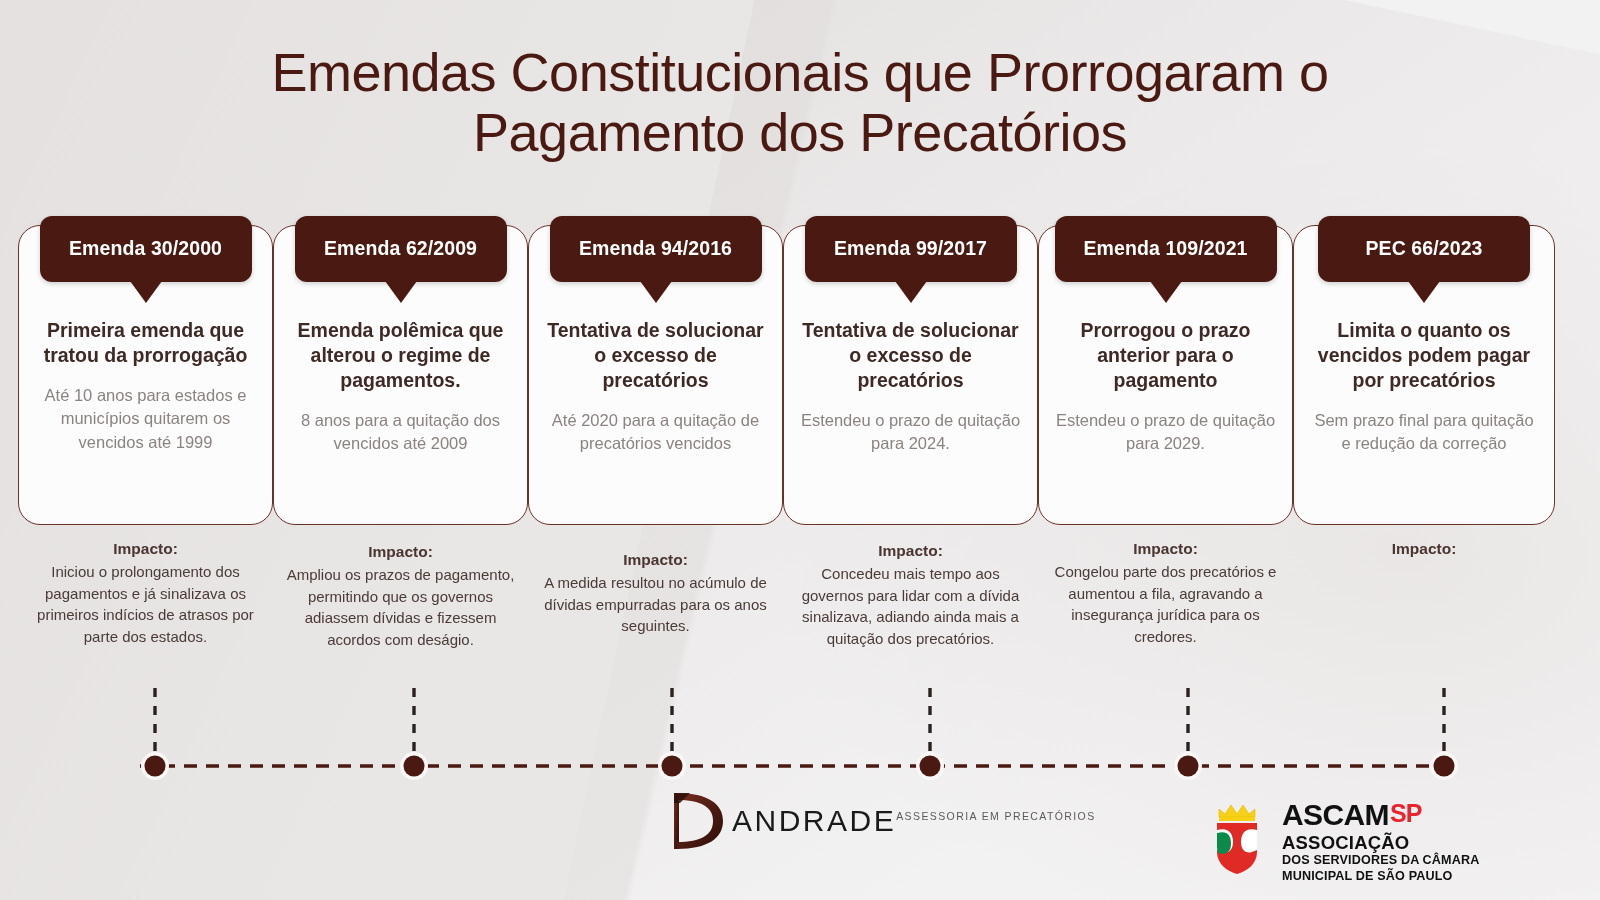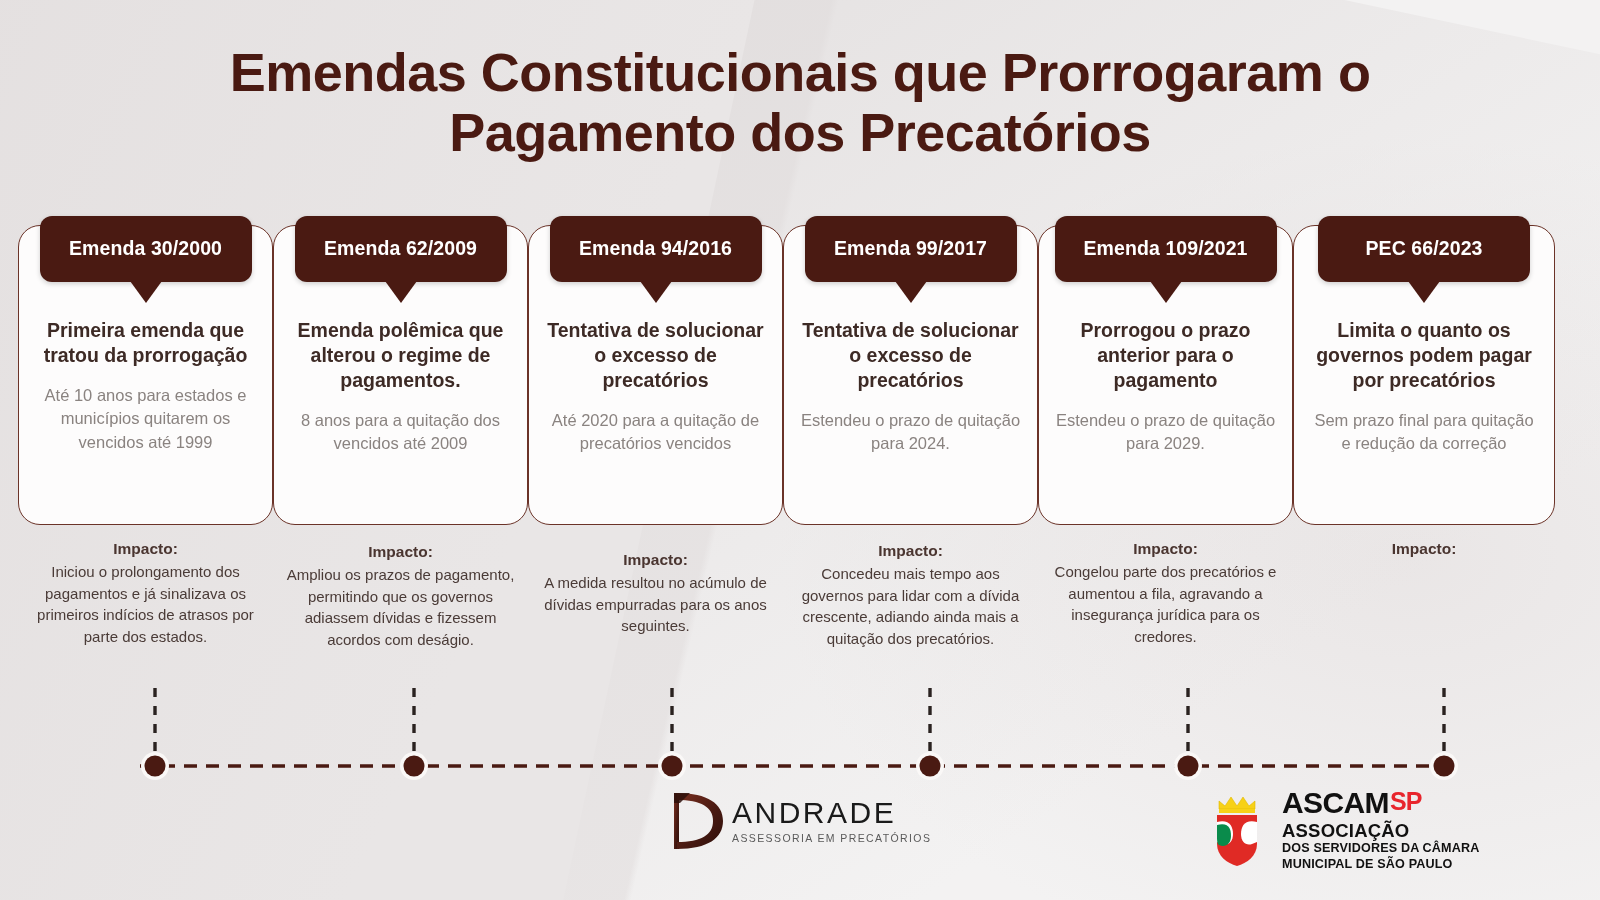--- a/index.html
+++ b/index.html
@@ -37,21 +37,21 @@
 
   .stage { position:relative; z-index:2; width:1600px; height:900px; }
 
   
   .title {
     position:absolute;
     left:0; right:0; top:42px;
     text-align:center;
     color:#4A1A12;
     font-size:54px;
-    font-weight:bold;
+    font-weight:normal;
     line-height:1.12;
     letter-spacing:-0.5px;
     padding:0 120px;
   }
   .title .l2 { display:block; }
 
   
   .cards {
     position:absolute;
     left:18px; top:225px;
@@ -168,39 +168,39 @@
   .logo-andrade {
     position:absolute;
     left:668px; top:4px;
     display:flex; align-items:center;
   }
   .logo-d {
     width:58px; height:62px;
     position:relative;
     margin-right:6px;
   }
-  .andrade-text { display:flex; flex-direction:column; justify-content:flex-end; }
+  .andrade-text { display:flex; flex-direction:row; justify-content:flex-end; }
   .andrade-main {
     font-size:30px;
     letter-spacing:2.5px;
     color:#1a1a1a;
     line-height:1;
     font-weight:400;
   }
   .andrade-sub {
     font-size:10.5px;
     letter-spacing:1.4px;
     color:#5a5a5a;
     margin-top:4px;
   }
 
   .logo-ascam {
     position:absolute;
-    left:1207px; top:2px;
-    display:flex; align-items:center;
+    left:1207px; top:14px;
+    display:flex; 
   }
   .ascam-shield { width:66px; height:76px; margin-right:9px; position:relative; }
   .ascam-text { display:flex; flex-direction:column; }
   .ascam-main {
     font-size:30px; font-weight:bold; letter-spacing:-0.6px;
     color:#111; line-height:1;
     display:flex; align-items:flex-start;
   }
   .ascam-sp {
     color:#e8252c; font-size:25px; font-weight:bold; letter-spacing:-1px;
@@ -268,21 +268,21 @@
       <div class="card">
         <div class="badge wide">Emenda 109/2021</div>
         <div class="card-head">Prorrogou o prazo anterior para o pagamento</div>
         <div class="card-sub">Estendeu o prazo de quitação para 2029.</div>
       </div>
     </div>
 
     <div class="card-wrap c6 last">
       <div class="card">
         <div class="badge">PEC 66/2023</div>
-        <div class="card-head">Limita o quanto os governos podem pagar por precatórios</div>
+        <div class="card-head">Limita o quanto os vencidos podem pagar por precatórios</div>
         <div class="card-sub">Sem prazo final para quitação e redução da correção</div>
       </div>
     </div>
 
   </div>
 
   <div class="impacts">
     <div class="imp o1">
       <div class="imp-title">Impacto:</div>
       <div class="imp-body">Iniciou o prolongamento dos pagamentos e já sinalizava os primeiros indícios de atrasos por parte dos estados.</div>
@@ -290,21 +290,21 @@
     <div class="imp o2">
       <div class="imp-title">Impacto:</div>
       <div class="imp-body">Ampliou os prazos de pagamento, permitindo que os governos adiassem dívidas e fizessem acordos com deságio.</div>
     </div>
     <div class="imp o3">
       <div class="imp-title">Impacto:</div>
       <div class="imp-body">A medida resultou no acúmulo de dívidas empurradas para os anos seguintes.</div>
     </div>
     <div class="imp o4">
       <div class="imp-title">Impacto:</div>
-      <div class="imp-body">Concedeu mais tempo aos governos para lidar com a dívida crescente, adiando ainda mais a quitação dos precatórios.</div>
+      <div class="imp-body">Concedeu mais tempo aos governos para lidar com a dívida sinalizava, adiando ainda mais a quitação dos precatórios.</div>
     </div>
     <div class="imp o5">
       <div class="imp-title">Impacto:</div>
       <div class="imp-body">Congelou parte dos precatórios e aumentou a fila, agravando a insegurança jurídica para os credores.</div>
     </div>
     <div class="imp o6 last">
       <div class="imp-title">Impacto:</div>
     </div>
   </div>
 

